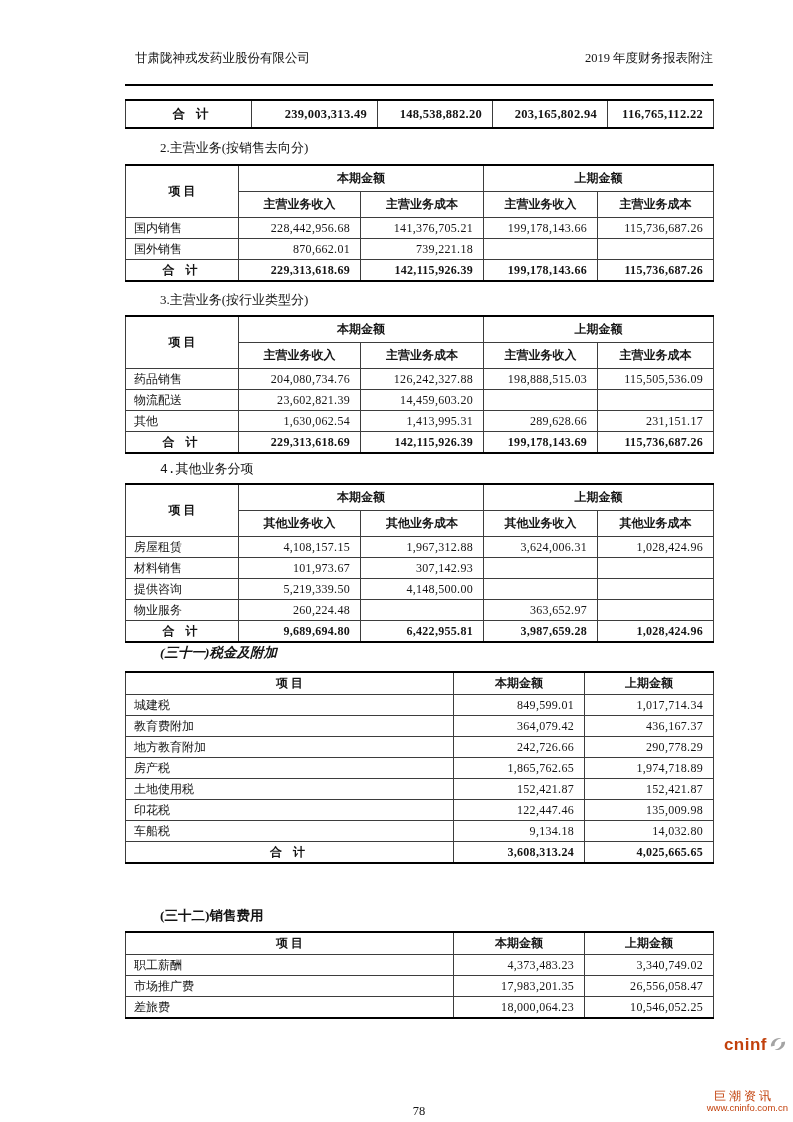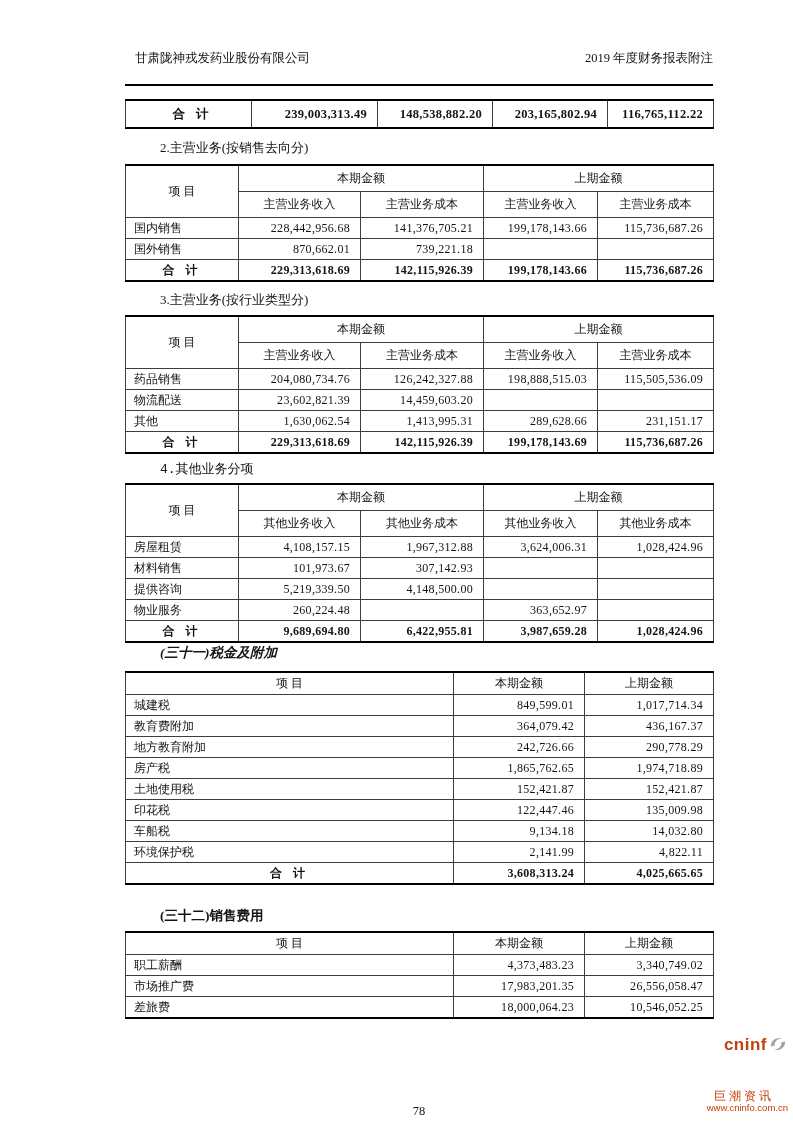--- a/index.html
+++ b/index.html
@@ -23,21 +23,21 @@
   .sec-h.bold { font-weight:bold; font-size:13.5px; }
 
   
   table { border-collapse:collapse; table-layout:fixed; width:588px; background:#fff; }
   th, td {
     border:1px solid #3d3d3d; font-weight:normal;
     overflow:hidden; white-space:nowrap; font-size:12px; padding:0;
     vertical-align:middle;
   }
   table.thick { border-top:2.5px solid #000; border-bottom:2.5px solid #000; }
-  th { text-align:center; }
+  th { text-align:center;font-weight:bold; }
 
   td.item { text-align:left; padding-left:8px; }
   td.num  { text-align:right; padding-right:10px; letter-spacing:0.3px; }
   tr.total td { font-weight:bold; }
   tr.total td.item { text-align:center; padding-left:0; letter-spacing:4px; }
 
   
   .carry td { height:26px; font-weight:bold; font-size:12.5px; }
   .carry td.num { }
   .carry td.item { text-align:center; letter-spacing:4px; }
@@ -293,25 +293,20 @@
         </tr>
         <tr>
           <td class="item">印花税</td>
           <td class="num">122,447.46</td>
           <td class="num">135,009.98</td>
         </tr>
         <tr>
           <td class="item">车船税</td>
           <td class="num">9,134.18</td>
           <td class="num">14,032.80</td>
-        </tr>
-        <tr>
-          <td class="item">环境保护税</td>
-          <td class="num">2,141.99</td>
-          <td class="num">4,822.11</td>
         </tr>
         <tr class="total">
           <td class="item">合  计</td>
           <td class="num">3,608,313.24</td>
           <td class="num">4,025,665.65</td>
         </tr>
       </tbody>
   </table>
 
   <div class="abs sec-h bold" style="top:907px;">(三十二)销售费用</div>

